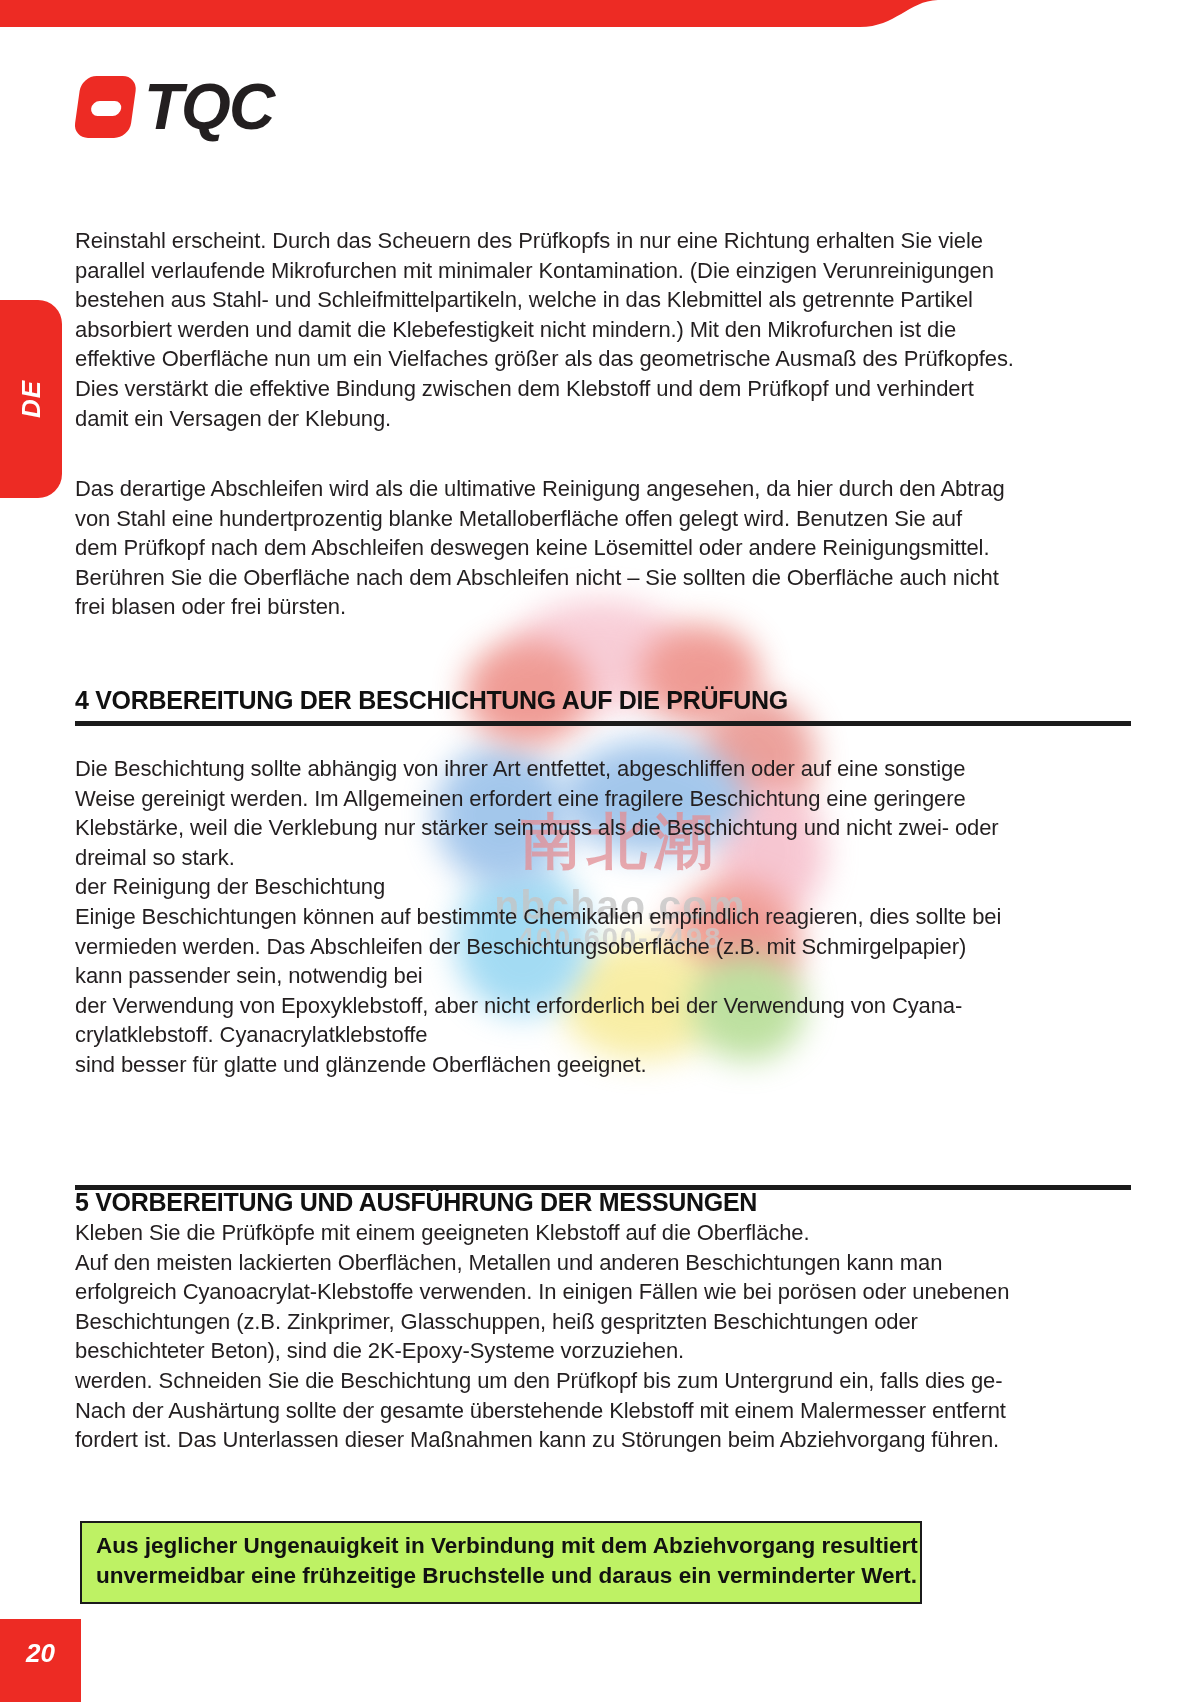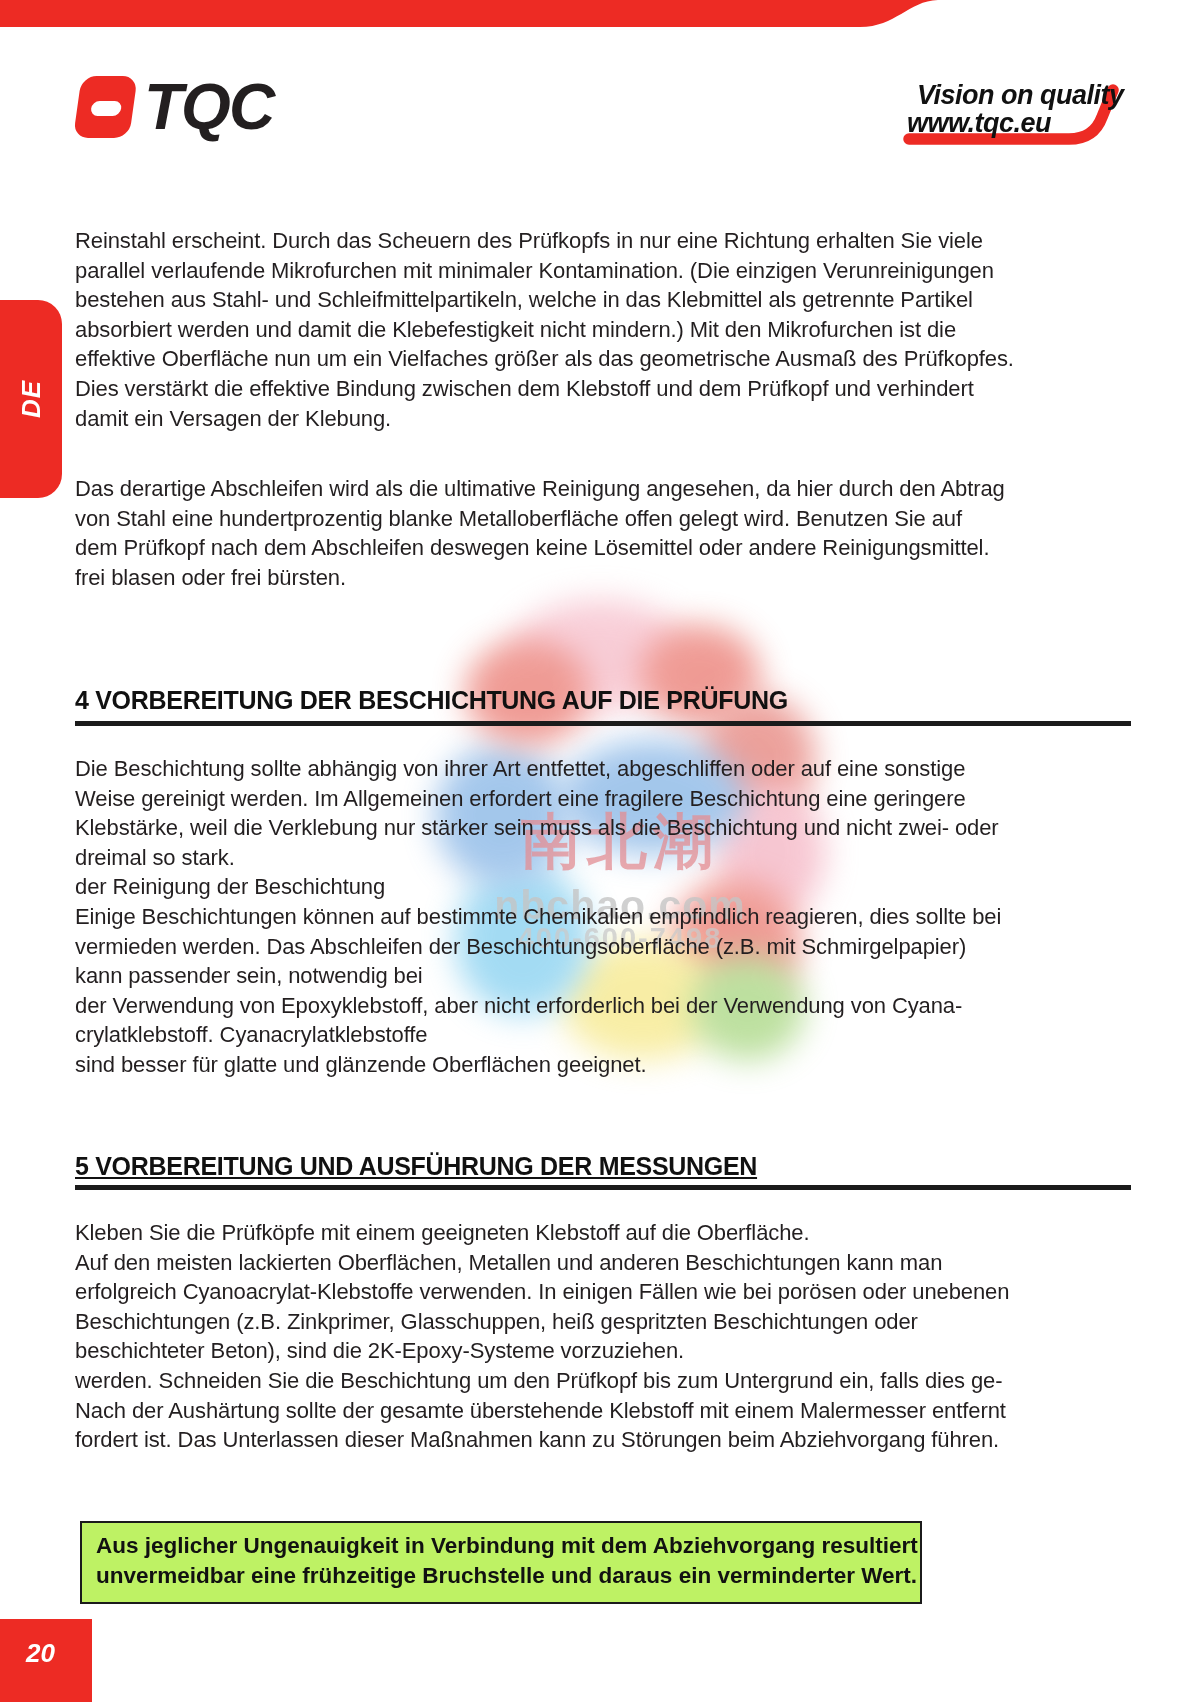--- a/index.html
+++ b/index.html
@@ -56,34 +56,34 @@
   .bl { white-space:nowrap; }
   .p1 { top:226px; }
   .p2 { top:474px; }
   .p3 { top:754px; }
   .p4 { top:1218px; }
   .sec-heading {
     position:absolute; left:75px; white-space:nowrap;
     font-size:25px; font-weight:bold; color:#111; letter-spacing:-0.3px;
   }
   .h4 { top:686px; }
-  .h5 { top:1152px;text-decoration:underline; }
+  .h5 { top:1188px; }
   .sec-rule { position:absolute; left:75px; width:1056px; height:5px; background:#1b1b1b; }
   .r4 { top:721px; }
   .r5 { top:1185px; }
   
   .note-box {
     position:absolute; left:80px; top:1521px; width:842px; box-sizing:border-box;
     border:2.5px solid #1b1b1b; background:#bef264;
     padding:8px 14px 11px 14px;
     font-size:22.5px; font-weight:bold; line-height:30px; color:#111;
   }
   
   .page-num-box {
-    position:absolute; left:0; top:1619px; width:92px; height:83px;
+    position:absolute; left:0; top:1619px; width:81px; height:83px;
     background:#ED2B24; display:flex; align-items:center;
   }
   .page-num-box span {
     color:#fff; font-weight:bold; font-style:italic; font-size:26px; padding-left:26px; padding-bottom:14px;
   }
 </style>
 </head>
 <body>
 
 <div class="page">
@@ -95,27 +95,20 @@
   <div class="logo">
     <svg width="68" height="66" viewBox="0 0 68 66">
       <g transform="skewX(-8) translate(8,0)">
         <rect x="2" y="2" width="56" height="62" rx="15" fill="#ED2B24"></rect>
         <rect x="16" y="27" width="30" height="15" rx="7.5" fill="#ffffff"></rect>
       </g>
     </svg>
     <span class="logo-text">TQC</span>
   </div>
 
-  <div class="brand-block">
-    <svg class="brand-swoosh" width="240" height="78" viewBox="0 0 240 78">
-      <path d="M16,63 H176 Q201,63 209,41 L220,14" fill="none" stroke="#ED2B24" stroke-width="11.5" stroke-linecap="round"></path>
-    </svg>
-    <div class="brand-tagline">Vision on quality</div>
-    <div class="brand-site">www.tqc.eu</div>
-  </div>
 
   <div class="lang-tab">
     <span>DE</span>
   </div>
 
   <div class="watermark">
     <div class="blob" style="left:150px;top:20px;width:180px;height:110px;background:#f29db0;"></div>
     <div class="blob" style="left:280px;top:45px;width:120px;height:100px;background:#e0392c;"></div>
     <div class="blob" style="left:340px;top:115px;width:115px;height:125px;background:#d9453a;"></div>
     <div class="blob" style="left:355px;top:205px;width:110px;height:135px;background:#ef8fa5;"></div>
@@ -138,20 +131,21 @@
     <div class="bl">absorbiert werden und damit die Klebefestigkeit nicht mindern.) Mit den Mikrofurchen ist die</div>
     <div class="bl">effektive Oberfläche nun um ein Vielfaches größer als das geometrische Ausmaß des Prüfkopfes.</div>
     <div class="bl">Dies verstärkt die effektive Bindung zwischen dem Klebstoff und dem Prüfkopf und verhindert</div>
     <div class="bl">damit ein Versagen der Klebung.</div>
   </div>
 
   <div class="para p2">
     <div class="bl">Das derartige Abschleifen wird als die ultimative Reinigung angesehen, da hier durch den Abtrag</div>
     <div class="bl">von Stahl eine hundertprozentig blanke Metalloberfläche offen gelegt wird. Benutzen Sie auf</div>
     <div class="bl">dem Prüfkopf nach dem Abschleifen deswegen keine Lösemittel oder andere Reinigungsmittel.</div>
+    <div class="bl">Berühren Sie die Oberfläche nach dem Abschleifen nicht – Sie sollten die Oberfläche auch nicht</div>
     <div class="bl">frei blasen oder frei bürsten.</div>
   </div>
 
   <div class="sec-heading h4">4 VORBEREITUNG DER BESCHICHTUNG AUF DIE PRÜFUNG</div>
   <div class="sec-rule r4"></div>
   <div class="para p3">
     <div class="bl">Die Beschichtung sollte abhängig von ihrer Art entfettet, abgeschliffen oder auf eine sonstige</div>
     <div class="bl">Weise gereinigt werden. Im Allgemeinen erfordert eine fragilere Beschichtung eine geringere</div>
     <div class="bl">Klebstärke, weil die Verklebung nur stärker sein muss als die Beschichtung und nicht zwei- oder</div>
     <div class="bl">dreimal so stark.</div>

